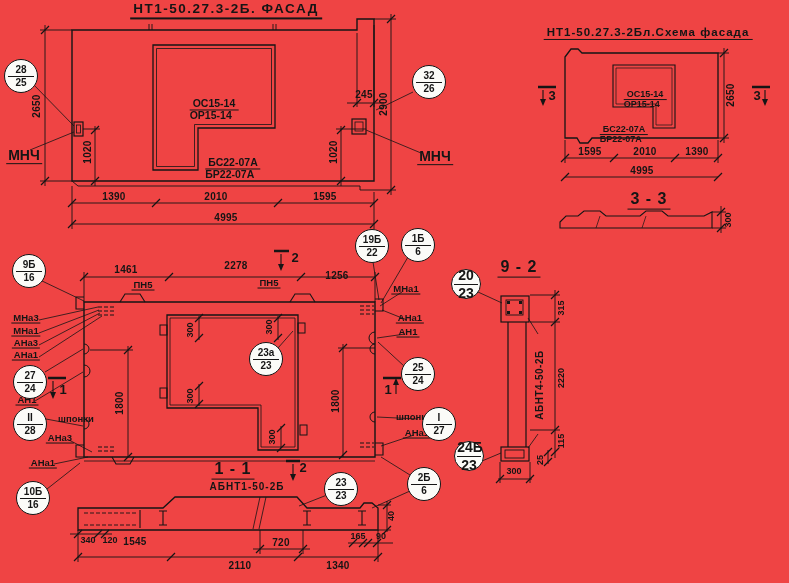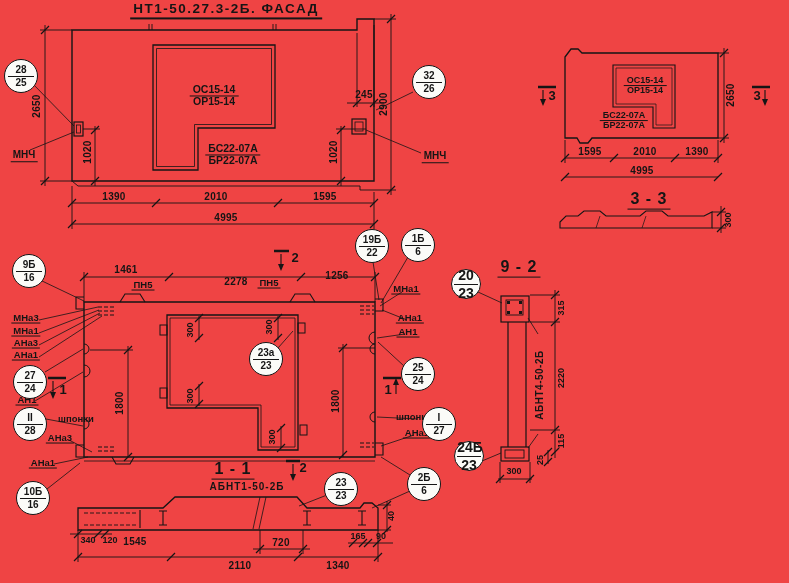--- a/index.html
+++ b/index.html
@@ -3,27 +3,27 @@
 <meta charset="utf-8">
 <style>
   html,body{margin:0;padding:0;background:#e8e8e4;}
   .stage{position:relative;width:789px;height:583px;background:#ef4444;overflow:hidden;
          font-family:"Liberation Sans","DejaVu Sans",sans-serif;color:#151515;text-decoration:underline;}
   svg.lines{position:absolute;left:0;top:0;}
   .t{position:absolute;white-space:nowrap;transform:translate(-50%,-50%);font-weight:bold;color:#151515;line-height:1.05;}
   .v{transform:translate(-50%,-50%) rotate(-90deg);}
   .dim{font-size:10px;letter-spacing:.3px;}
   .dimsm{font-size:9px;}
-  .lbl{font-size:10px;}
+  .lbl{font-size:14px;}
   .sm{font-size:9.5px;}
   .shelf{border-bottom:1.2px solid #151515;padding:0 2px 0px 2px;}
   .title{font-size:13.5px;letter-spacing:1.5px;border-bottom:2px solid #151515;padding:0 3px 1px 3px;}
   .subtitle{font-size:16px;letter-spacing:1px;border-bottom:1.8px solid #151515;padding:0 3px 1px 3px;}
   .cutnum{font-size:13px;font-weight:bold;}
-  .frac{display:flex;flex-direction:column;align-items:center;font-size:10.5px;font-weight:bold;}
+  .frac{display:flex;flex-direction:column;font-size:10.5px;font-weight:bold;margin-top:14px;}
   .frac .top{border-bottom:1.2px solid #151515;padding:0 3px 0 3px;}
   .frac.small{font-size:9px;}
   .co{width:32px;height:32px;border:1.4px solid #151515;border-radius:50%;background:#fbfbf8;
       display:flex;flex-direction:column;align-items:center;justify-content:center;
       font-size:10px;font-weight:bold;line-height:1.2;}
   .co span{display:block;width:84%;text-align:center;}
   .co span.top{border-bottom:1.2px solid #151515;}
   .co.small{width:28px;height:28px;font-size:14px;}
 </style>
 </head>
@@ -181,41 +181,42 @@
   <div class="t dim v" style="left:37px;top:106px">2650</div>
   <div class="t dim v" style="left:88px;top:152px">1020</div>
   <div class="t dim v" style="left:334px;top:152px">1020</div>
   <div class="t dim v" style="left:384px;top:104px">2900</div>
   <div class="t dim" style="left:364px;top:95px">245</div>
   <div class="t dim" style="left:114px;top:197px">1390</div>
   <div class="t dim" style="left:216px;top:197px">2010</div>
   <div class="t dim" style="left:325px;top:197px">1595</div>
   <div class="t dim" style="left:226px;top:218px">4995</div>
 
+  <div class="t subtitle" style="left:648px;top:33px;font-size:11.5px">НТ1-50.27.3-2Бл.Схема фасада</div>
   <div class="t frac small" style="left:645px;top:86px">
     <span class="top">ОС15-14</span>
     <span>ОР15-14</span>
   </div>
   <div class="t frac small" style="left:624px;top:121px">
     <span class="top">БС22-07А</span>
     <span>БР22-07А</span>
   </div>
   <div class="t dim v" style="left:731px;top:95px">2650</div>
   <div class="t dim" style="left:590px;top:152px">1595</div>
   <div class="t dim" style="left:645px;top:152px">2010</div>
   <div class="t dim" style="left:697px;top:152px">1390</div>
   <div class="t dim" style="left:642px;top:171px">4995</div>
   <div class="t cutnum" style="left:552px;top:96px">3</div>
   <div class="t cutnum" style="left:757px;top:96px">3</div>
 
   <div class="t subtitle" style="left:649px;top:200px">3 - 3</div>
   <div class="t dimsm v" style="left:729px;top:220px">300</div>
 
   <div class="t dim" style="left:126px;top:270px">1461</div>
-  <div class="t dim" style="left:236px;top:282px">2278</div>
+  <div class="t dim" style="left:236px;top:266px">2278</div>
   <div class="t dim" style="left:337px;top:276px">1256</div>
   <div class="t sm shelf" style="left:143px;top:285px">ПН5</div>
   <div class="t sm shelf" style="left:269px;top:283px">ПН5</div>
   <div class="t sm shelf" style="left:406px;top:289px">МНа1</div>
   <div class="t sm shelf" style="left:26px;top:318px">МНа3</div>
   <div class="t sm shelf" style="left:26px;top:331px">МНа1</div>
   <div class="t sm shelf" style="left:26px;top:343px">АНа3</div>
   <div class="t sm shelf" style="left:26px;top:355px">АНа1</div>
   <div class="t sm shelf" style="left:27px;top:400px">АН1</div>
   <div class="t sm" style="left:76px;top:419px">шпонки</div>

